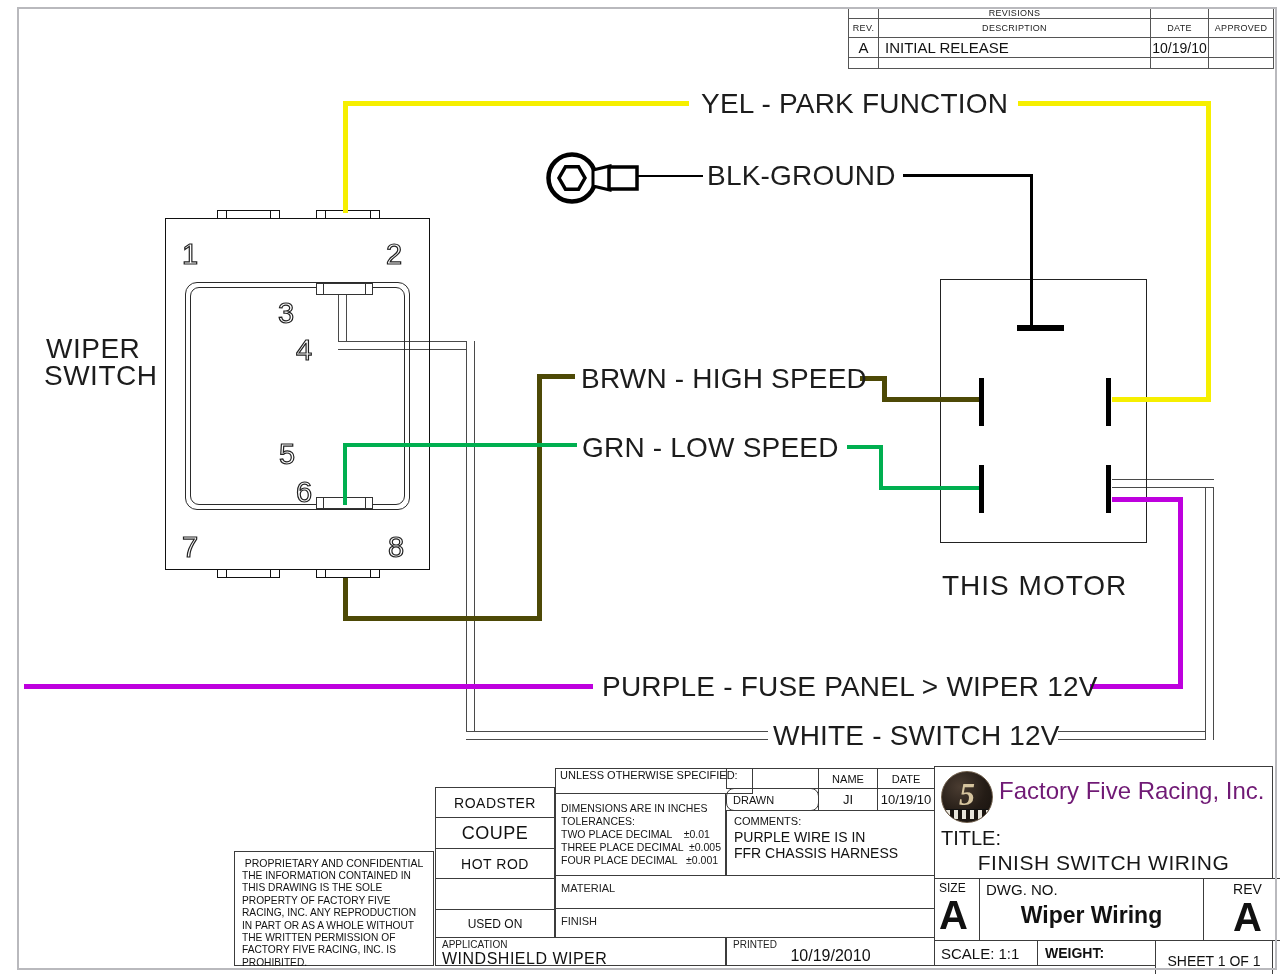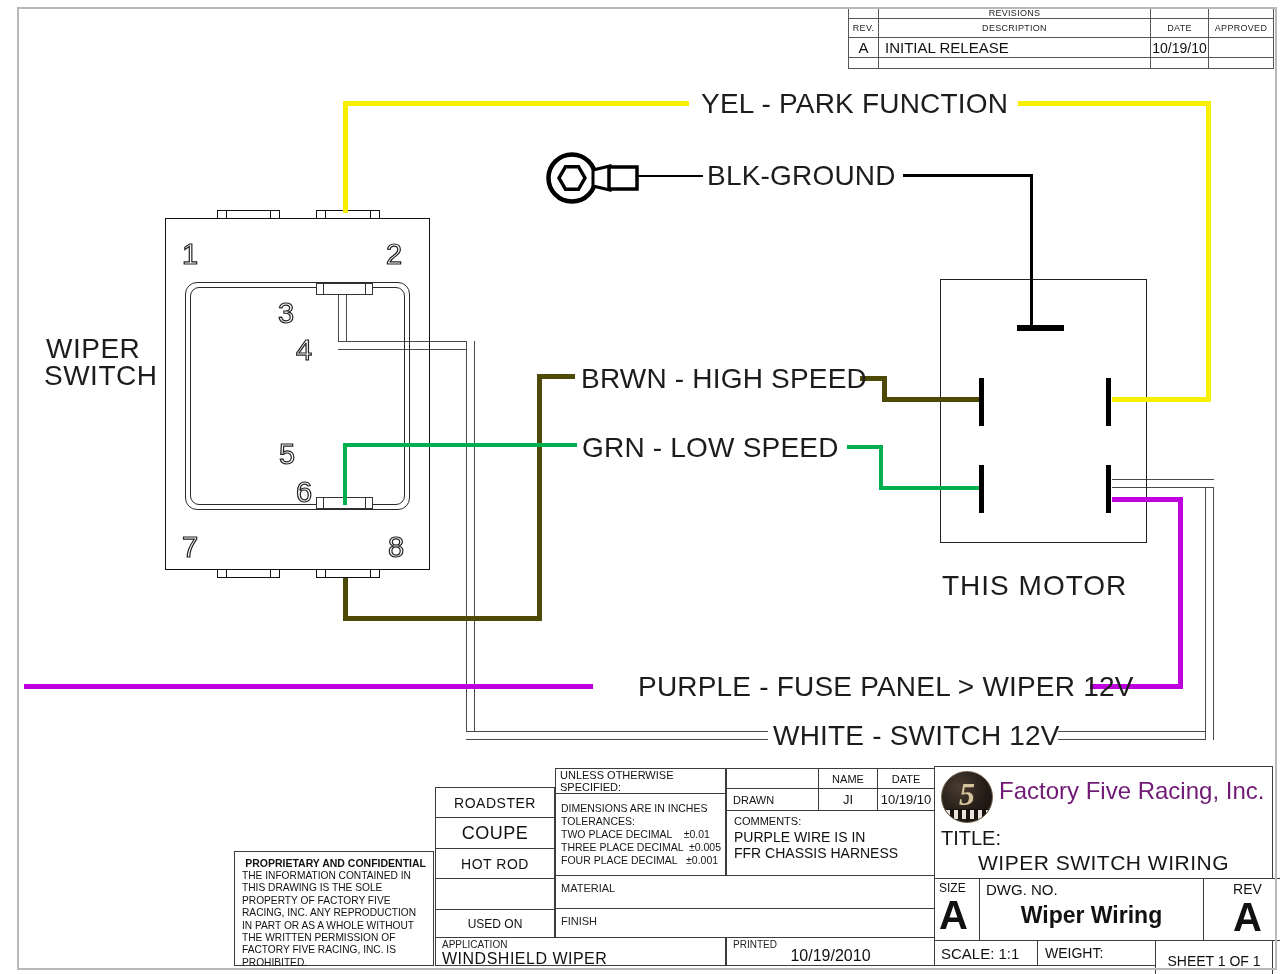--- a/index.html
+++ b/index.html
@@ -128,21 +128,21 @@
     <circle cx="29" cy="28" r="23.5" fill="#fff" stroke="#000" stroke-width="4.5"></circle>
     <polygon points="42,28 35.5,39.3 22.5,39.3 16,28 22.5,16.7 35.5,16.7" fill="#fff" stroke="#000" stroke-width="3.5"></polygon>
     <path d="M50 20 L67 16 L67 40 L50 36 Z" fill="#fff" stroke="#000" stroke-width="3"></path>
     <rect x="66" y="17" width="28" height="22" fill="#fff" stroke="#000" stroke-width="3.5"></rect>
   </svg>
 
   <div class="biglabel" style="left:701px;top:88px;">YEL - PARK FUNCTION</div>
   <div class="biglabel" style="left:707px;top:160px;">BLK-GROUND</div>
   <div class="biglabel" style="left:581px;top:363px;">BRWN - HIGH SPEED</div>
   <div class="biglabel" style="left:582px;top:432px;">GRN - LOW SPEED</div>
-  <div class="biglabel" style="left:602px;top:671px;margin-left:36px;">PURPLE - FUSE PANEL &gt; WIPER 12V</div>
+  <div class="biglabel" style="left:602px;top:671px;">PURPLE - FUSE PANEL &gt; WIPER 12V</div>
   <div class="biglabel" style="left:773px;top:720px;">WHITE - SWITCH 12V</div>
 
   <div class="grid-rev">
     <div></div>
     <div class="rev-h">REVISIONS</div>
     <div></div>
     <div></div>
     <div class="rev-h">REV.</div>
     <div class="rev-h">DESCRIPTION</div>
     <div class="rev-h">DATE</div>
@@ -151,21 +151,21 @@
     <div class="rev-d" style="justify-content:flex-start;padding-left:6px;">INITIAL RELEASE</div>
     <div class="rev-d" style="font-size:14px;">10/19/10</div>
     <div class="rev-d"></div>
     <div></div>
     <div></div>
     <div></div>
     <div></div>
   </div>
 
   <div class="cell" style="left:234px;top:851px;width:200px;height:115px;padding:5px 7px;">
-    <div style="font-size:10.5px;font-weight:bold;text-align:right;margin-bottom:1px;">PROPRIETARY AND CONFIDENTIAL</div>
+    <div style="font-size:10.5px;font-weight:normal;text-align:center;margin-bottom:1px;">PROPRIETARY AND CONFIDENTIAL</div>
     <div style="font-size:10.2px;line-height:12.4px;">THE INFORMATION CONTAINED IN THIS DRAWING IS THE SOLE PROPERTY OF FACTORY FIVE RACING, INC.  ANY REPRODUCTION IN PART OR AS A WHOLE WITHOUT THE WRITTEN PERMISSION OF FACTORY FIVE RACING, INC. IS PROHIBITED.</div>
   </div>
 
   <div class="cell cell-center" style="left:435px;top:787px;width:120px;height:31px;">
     <span style="font-size:14px;letter-spacing:0.5px;">ROADSTER</span>
   </div>
   <div class="cell cell-center" style="left:435px;top:817px;width:120px;height:32px;">
     <span style="font-size:18px;letter-spacing:0.5px;">COUPE</span>
   </div>
   <div class="cell cell-center" style="left:435px;top:848px;width:120px;height:31px;">
@@ -173,21 +173,21 @@
   </div>
   <div class="cell" style="left:435px;top:878px;width:120px;height:32px;"></div>
   <div class="cell cell-center" style="left:435px;top:909px;width:120px;height:29px;">
     <span style="font-size:12px;">USED ON</span>
   </div>
   <div class="cell" style="left:435px;top:937px;width:291px;height:29px;padding:1px 6px;">
     <div class="smallcap" style="font-size:10px;">APPLICATION</div>
     <div style="font-size:16px;letter-spacing:0.5px;">WINDSHIELD WIPER</div>
   </div>
 
-  <div class="cell" style="left:555px;top:768px;width:171px;height:26px;display:flex;align-items:center;padding-left:4px;">
+  <div class="cell" style="left:555px;top:768px;width:198px;height:26px;display:flex;padding-left:4px;">
     <span style="font-size:11px;">UNLESS OTHERWISE SPECIFIED:</span>
   </div>
   <div class="cell" style="left:555px;top:793px;width:171px;height:83px;padding:8px 4px 0 5px;">
     <div class="tol-line">DIMENSIONS ARE IN INCHES</div>
     <div class="tol-line">TOLERANCES:</div>
     <div class="tol-line">TWO PLACE DECIMAL    ±0.01</div>
     <div class="tol-line">THREE PLACE DECIMAL  ±0.005</div>
     <div class="tol-line">FOUR PLACE DECIMAL   ±0.001</div>
   </div>
   <div class="cell" style="left:555px;top:875px;width:380px;height:34px;padding:2px 5px;">
@@ -201,21 +201,21 @@
     <div style="font-size:16px;text-align:center;margin-top:-3px;">10/19/2010</div>
   </div>
 
   <div class="cell" style="left:726px;top:768px;width:93px;height:21px;"></div>
   <div class="cell cell-center" style="left:818px;top:768px;width:60px;height:21px;">
     <span style="font-size:11px;">NAME</span>
   </div>
   <div class="cell cell-center" style="left:877px;top:768px;width:58px;height:21px;">
     <span style="font-size:11px;">DATE</span>
   </div>
-  <div class="cell" style="left:726px;top:788px;width:93px;height:23px;display:flex;align-items:center;padding-left:6px;">
+  <div class="cell" style="left:726px;top:788px;width:93px;height:23px;display:flex;align-items:center;padding-left:6px;border-radius:8px;">
     <span style="font-size:11px;">DRAWN</span>
   </div>
   <div class="cell cell-center" style="left:818px;top:788px;width:60px;height:23px;">
     <span style="font-size:13px;">JI</span>
   </div>
   <div class="cell cell-center" style="left:877px;top:788px;width:58px;height:23px;">
     <span style="font-size:13px;white-space:nowrap;">10/19/10</span>
   </div>
   <div class="cell" style="left:726px;top:810px;width:209px;height:66px;padding:4px 7px;">
     <div style="font-size:11px;">COMMENTS:</div>
@@ -223,40 +223,40 @@
     <div style="font-size:14px;line-height:16px;">FFR CHASSIS HARNESS</div>
   </div>
 
   <div class="cell" style="left:934px;top:766px;width:339px;height:113px;">
     <div class="logo" style="left:6px;top:4px;">
       <div class="five">5</div>
       <div class="checker"></div>
     </div>
     <div style="position:absolute;left:64px;top:10px;font-size:24px;color:#701a75;white-space:nowrap;">Factory Five Racing, Inc.</div>
     <div style="position:absolute;left:6px;top:60px;font-size:20px;color:#161616;">TITLE:</div>
-    <div style="position:absolute;left:0;right:0;top:84px;text-align:center;font-size:21px;letter-spacing:0.5px;color:#161616;">WIPER SWITCH WIRING</div>
+    <div style="position:absolute;left:0;right:0;top:84px;text-align:center;font-size:21px;letter-spacing:0.5px;color:#161616;">FINISH SWITCH WIRING</div>
   </div>
 
   <div class="cell" style="left:934px;top:878px;width:46px;height:63px;padding:2px 4px;">
     <div style="font-size:12px;">SIZE</div>
     <div style="font-size:40px;font-weight:bold;line-height:40px;margin-top:0px;">A</div>
   </div>
   <div class="cell" style="left:979px;top:878px;width:225px;height:63px;padding:2px 6px;">
     <div style="font-size:15px;">DWG.  NO.</div>
     <div style="font-size:23px;font-weight:bold;text-align:center;margin-top:4px;">Wiper Wiring</div>
   </div>
   <div class="cell" style="left:1203px;top:878px;width:89px;height:63px;padding:2px 6px;text-align:center;">
     <div style="font-size:14px;">REV</div>
     <div style="font-size:40px;font-weight:bold;line-height:40px;">A</div>
   </div>
 
   <div class="cell" style="left:934px;top:940px;width:104px;height:26px;display:flex;align-items:center;padding-left:6px;">
     <span style="font-size:15px;">SCALE: 1:1</span>
   </div>
-  <div class="cell" style="left:1037px;top:940px;width:119px;height:26px;display:flex;align-items:center;padding-left:7px;">
+  <div class="cell" style="left:1037px;top:940px;width:119px;height:26px;display:flex;align-items:center;padding-left:7px;font-weight:bold;">
     <span style="font-size:14px;">WEIGHT:</span>
   </div>
   <div class="cell cell-center" style="left:1155px;top:940px;width:118px;height:42px;">
     <span style="font-size:14px;white-space:nowrap;">SHEET 1 OF 1</span>
   </div>
 
   <div id="pageborder"></div>
 </div>
 
 </body></html>

